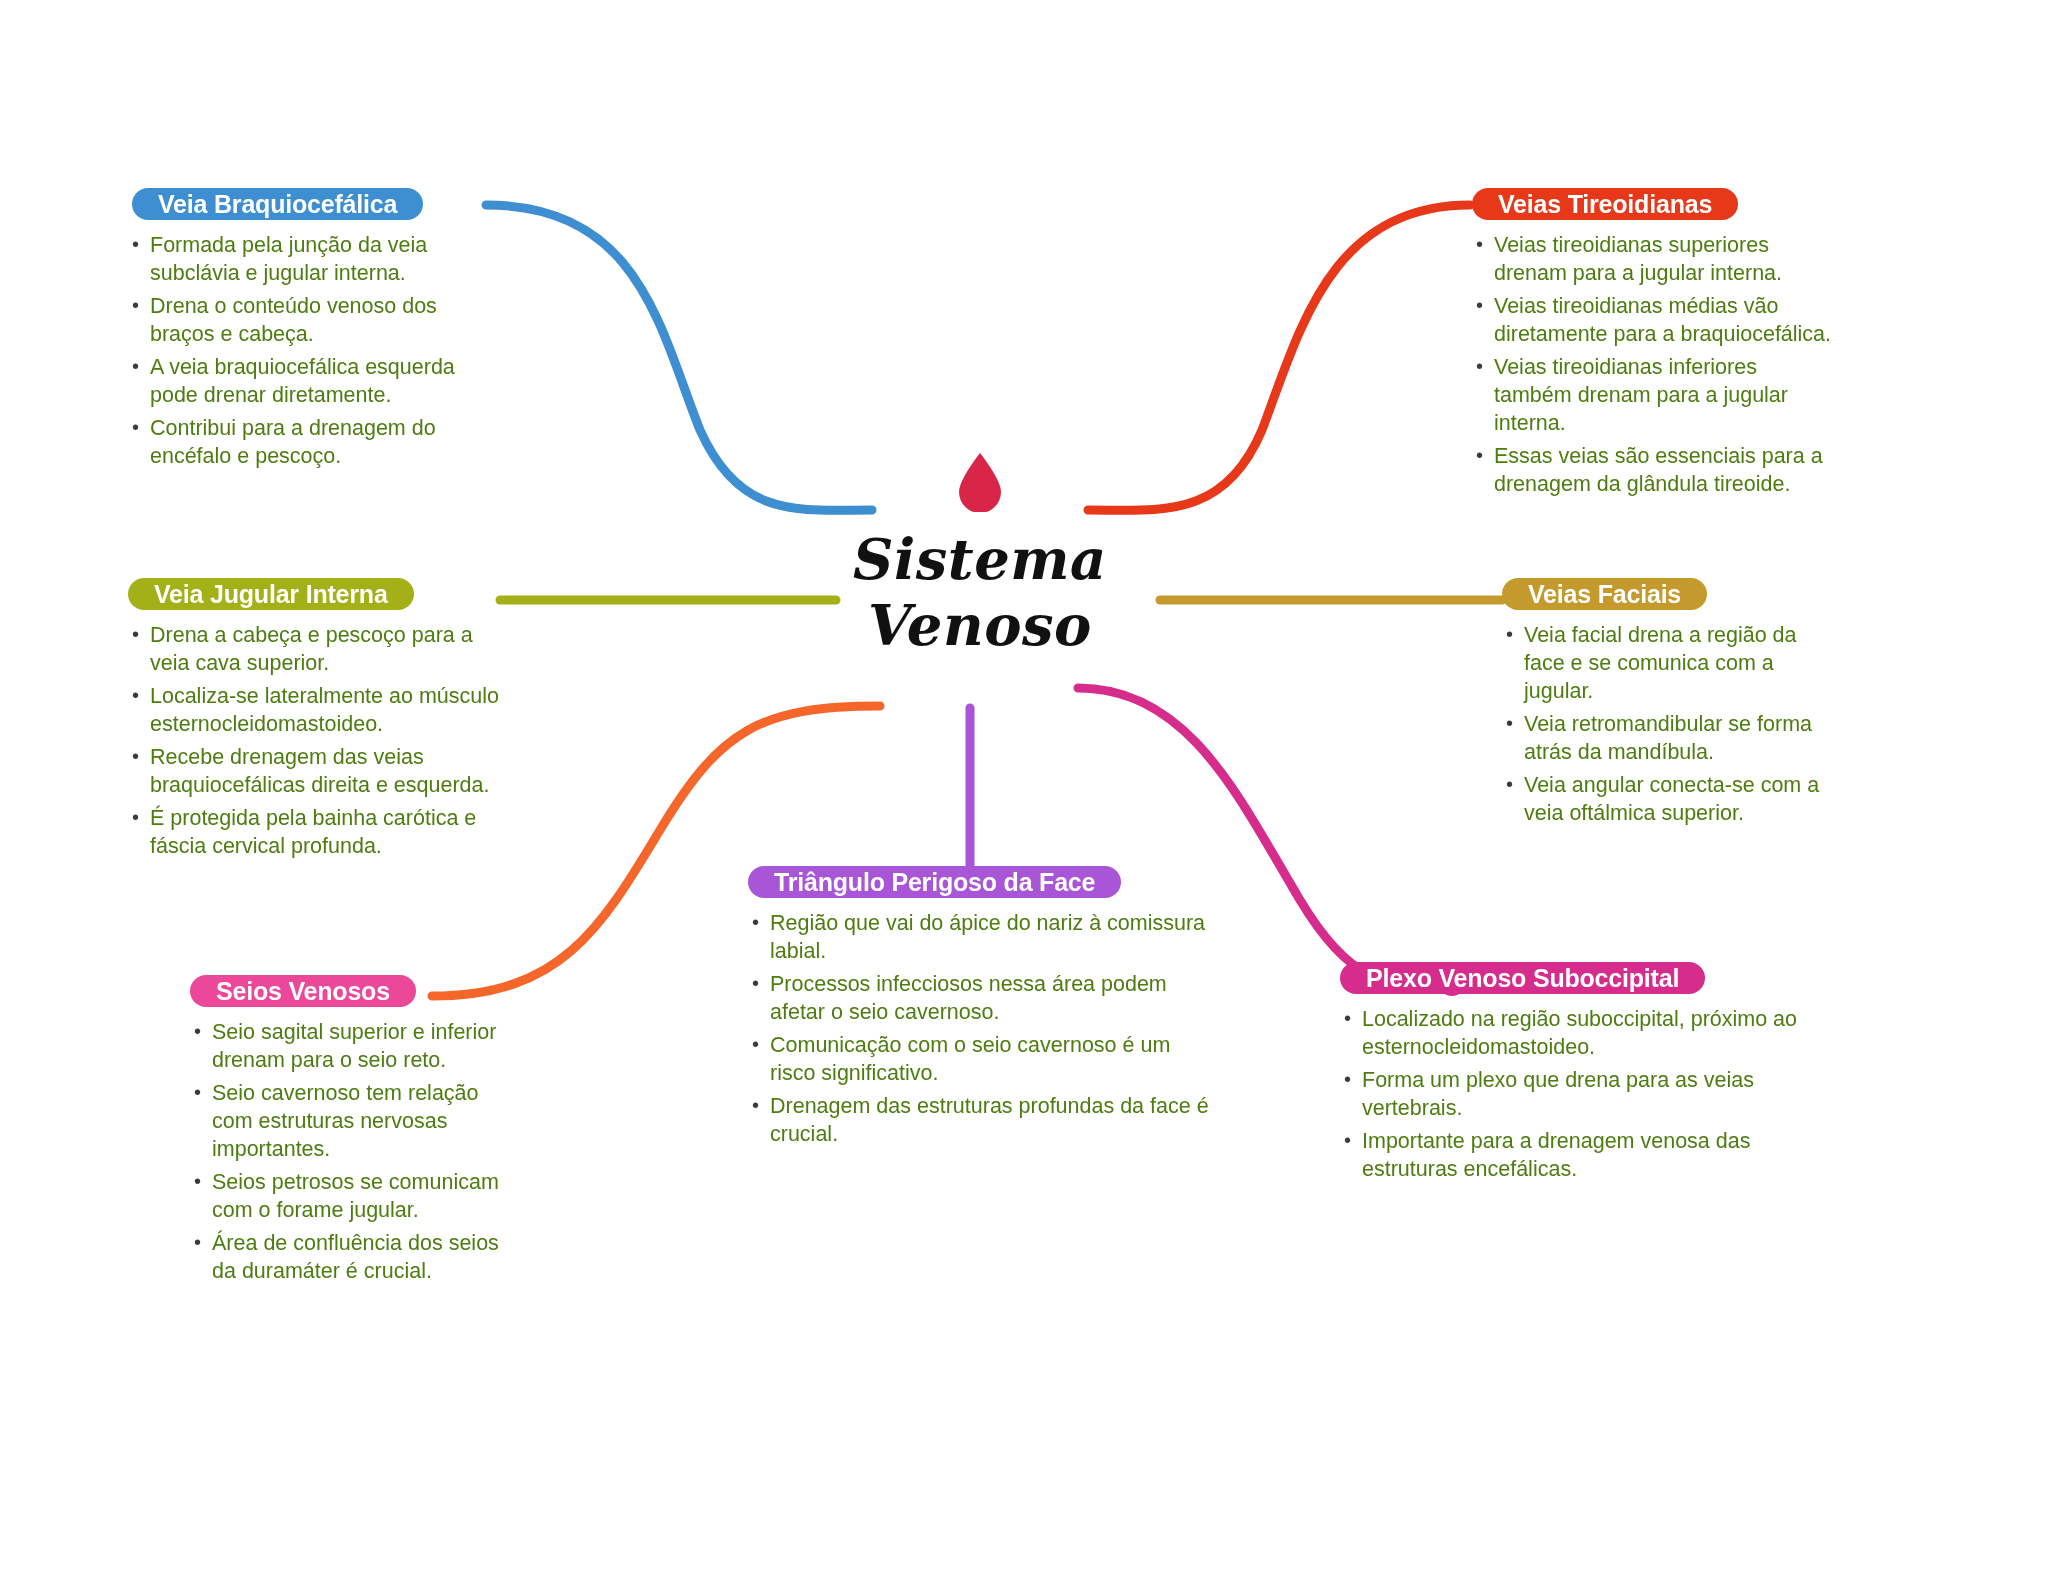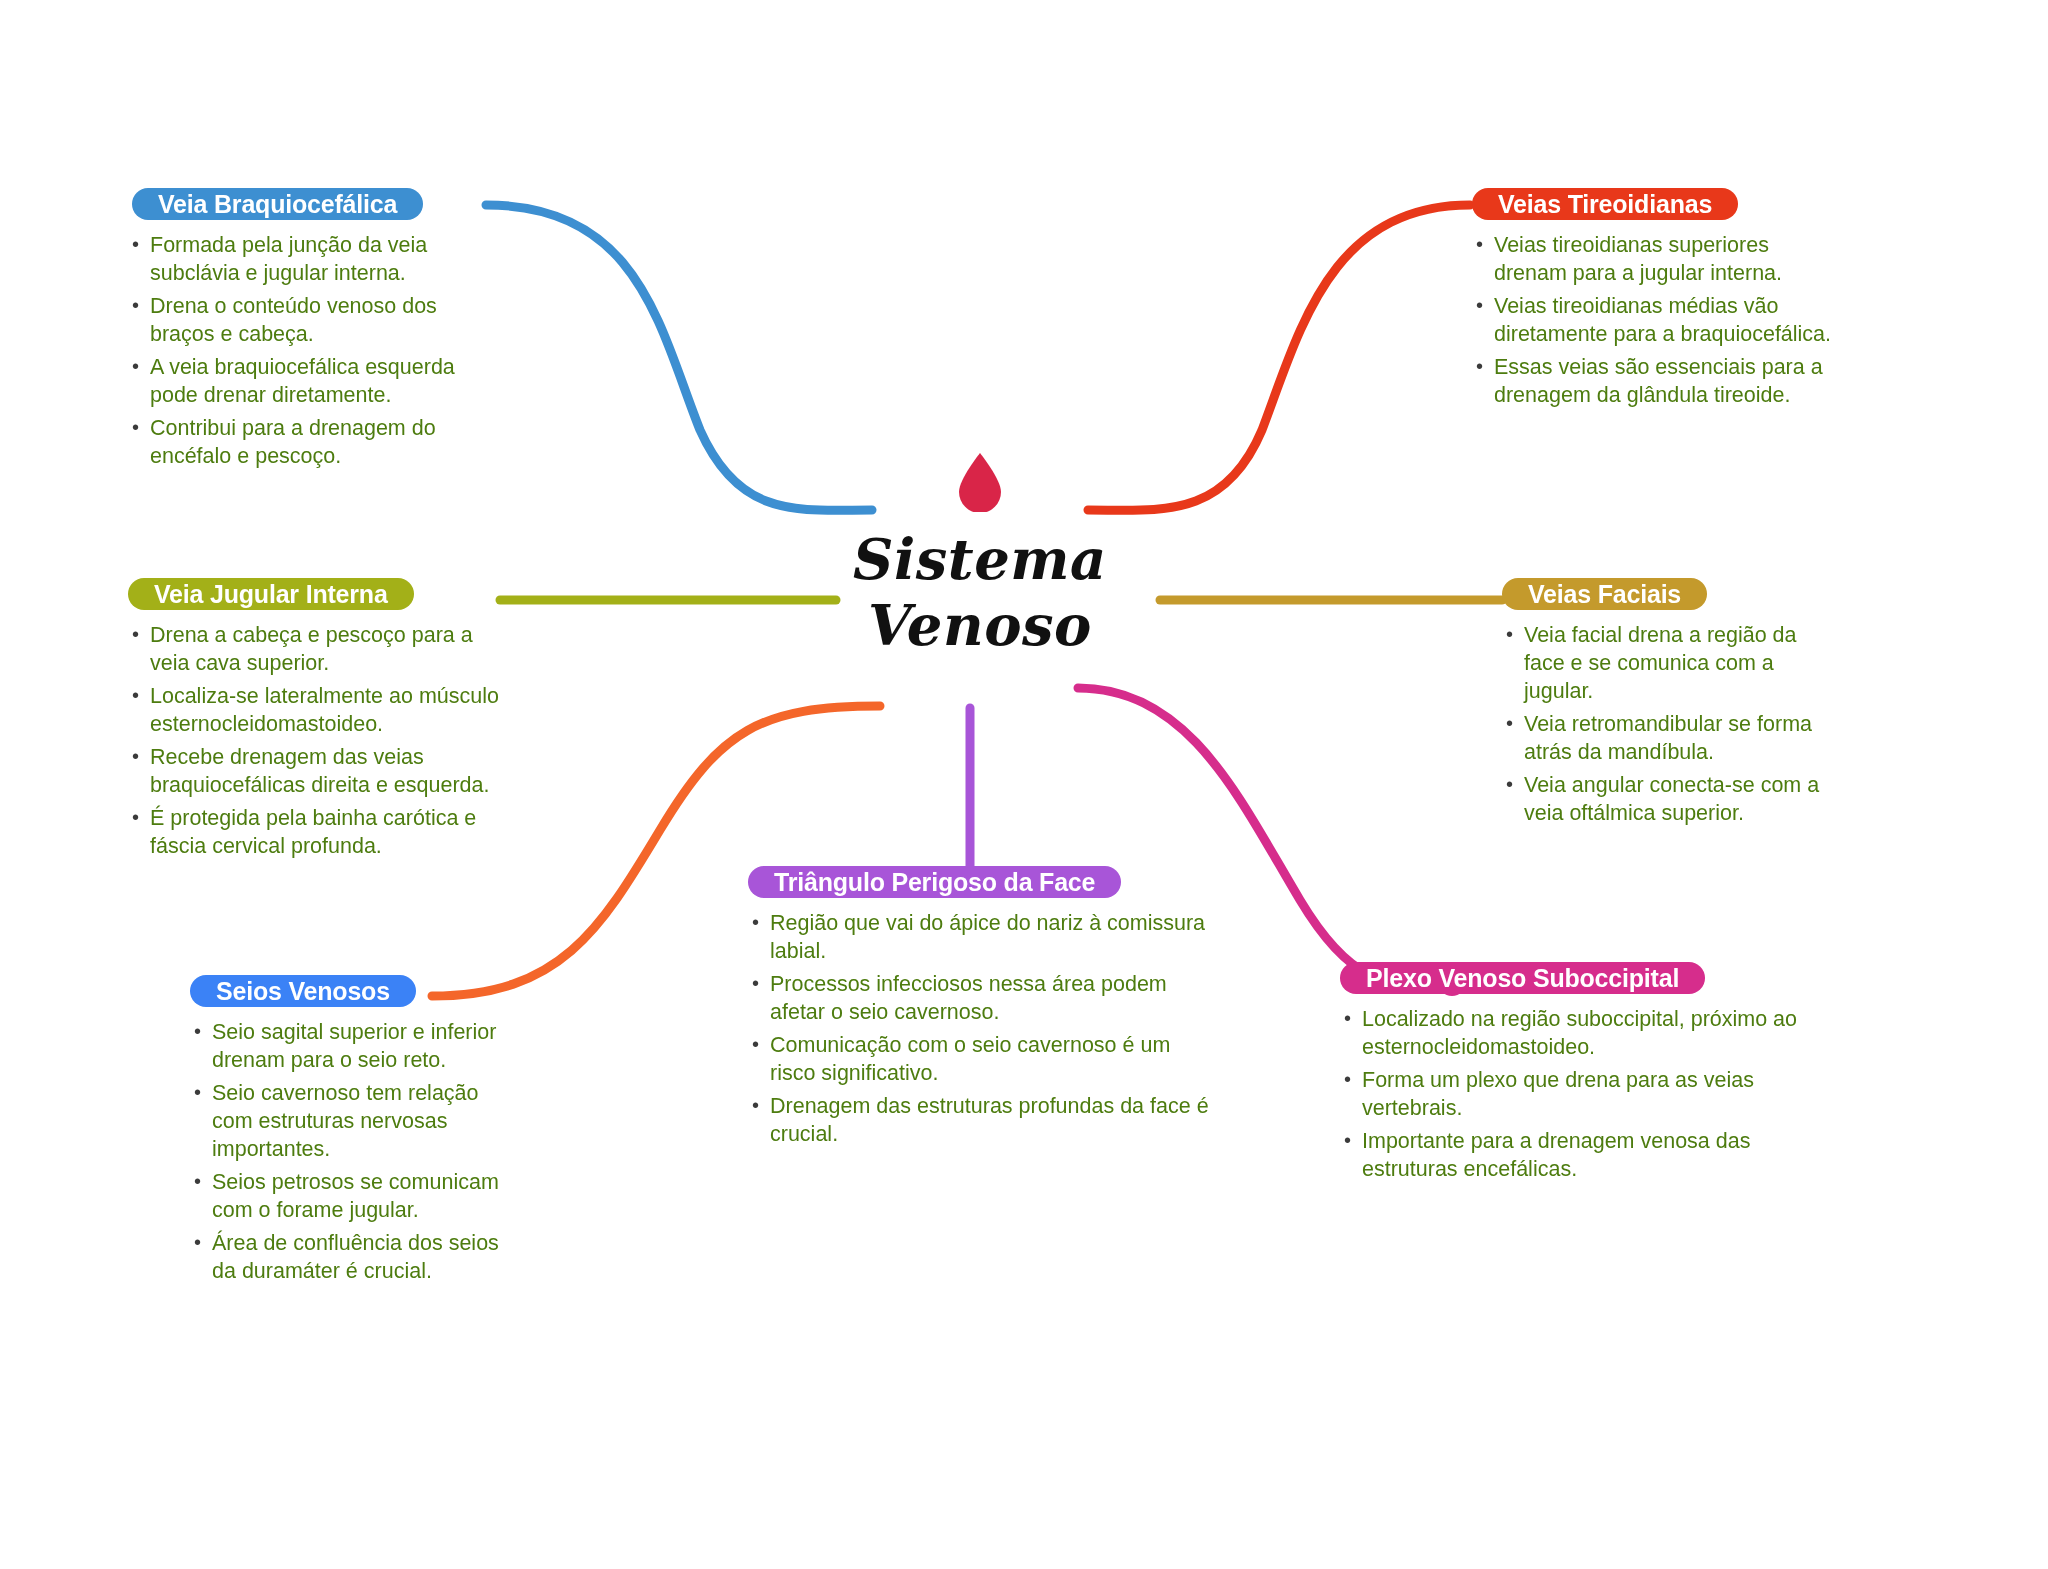--- a/index.html
+++ b/index.html
@@ -155,20 +155,21 @@
     </ul>
   </div>
 
   <div class="branch" id="branch-thyroid">
     <div class="pill-row">
       <span class="pill" style="background-color: rgb(232, 56, 26);">Veias Tireoidianas</span>
     </div>
     <ul class="bullets">
       <li>Veias tireoidianas superiores drenam para a jugular interna.</li>
       <li>Veias tireoidianas médias vão diretamente para a braquiocefálica.</li>
+      <li>Veias tireoidianas inferiores também drenam para a jugular interna.</li>
       <li>Essas veias são essenciais para a drenagem da glândula tireoide.</li>
     </ul>
   </div>
 
   <div class="branch" id="branch-jugular">
     <div class="pill-row">
       <span class="pill" style="background-color: rgb(163, 176, 24);">Veia Jugular Interna</span>
     </div>
     <ul class="bullets">
       <li>Drena a cabeça e pescoço para a veia cava superior.</li>
@@ -184,21 +185,21 @@
     </div>
     <ul class="bullets">
       <li>Veia facial drena a região da face e se comunica com a jugular.</li>
       <li>Veia retromandibular se forma atrás da mandíbula.</li>
       <li>Veia angular conecta-se com a veia oftálmica superior.</li>
     </ul>
   </div>
 
   <div class="branch" id="branch-sinuses">
     <div class="pill-row">
-      <span class="pill" style="background-color: #3b82f6; text-align: center;">Seios Venosos</span>
+      <span class="pill" style="background-color: #ec4899; text-align: center;">Seios Venosos</span>
     </div>
     <ul class="bullets">
       <li>Seio sagital superior e inferior drenam para o seio reto.</li>
       <li>Seio cavernoso tem relação com estruturas nervosas importantes.</li>
       <li>Seios petrosos se comunicam com o forame jugular.</li>
       <li>Área de confluência dos seios da duramáter é crucial.</li>
     </ul>
   </div>
 
   <div class="branch" id="branch-triangle">

